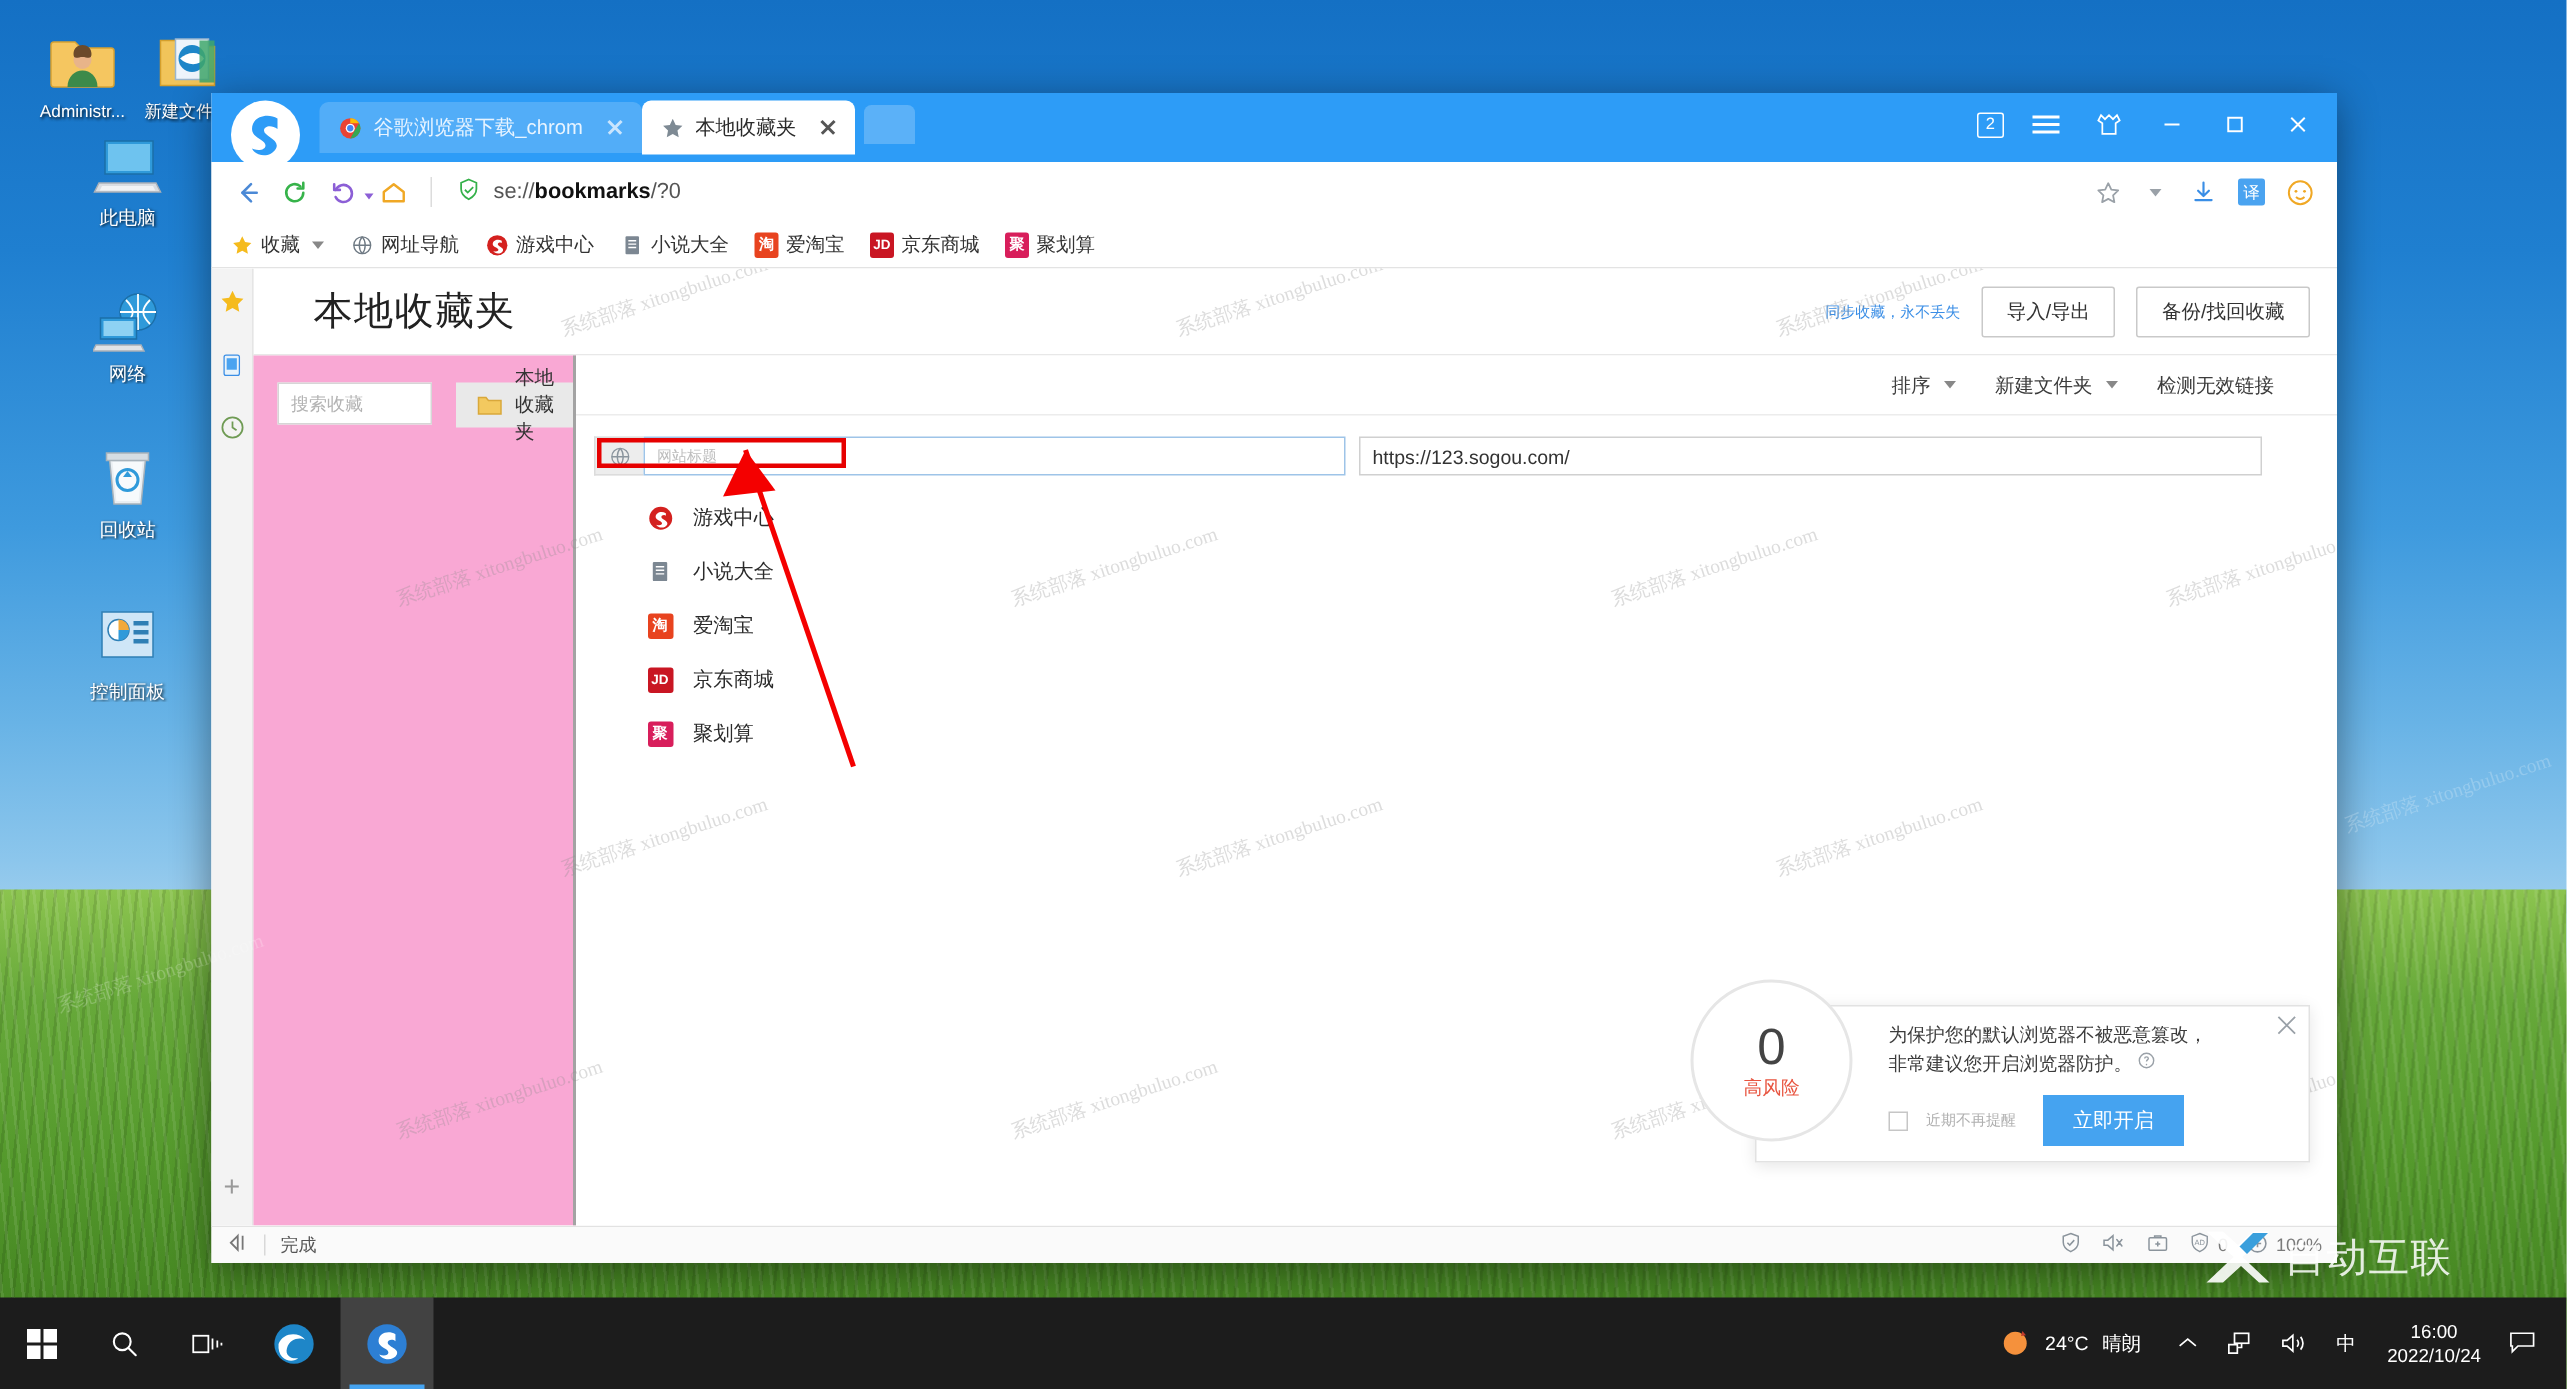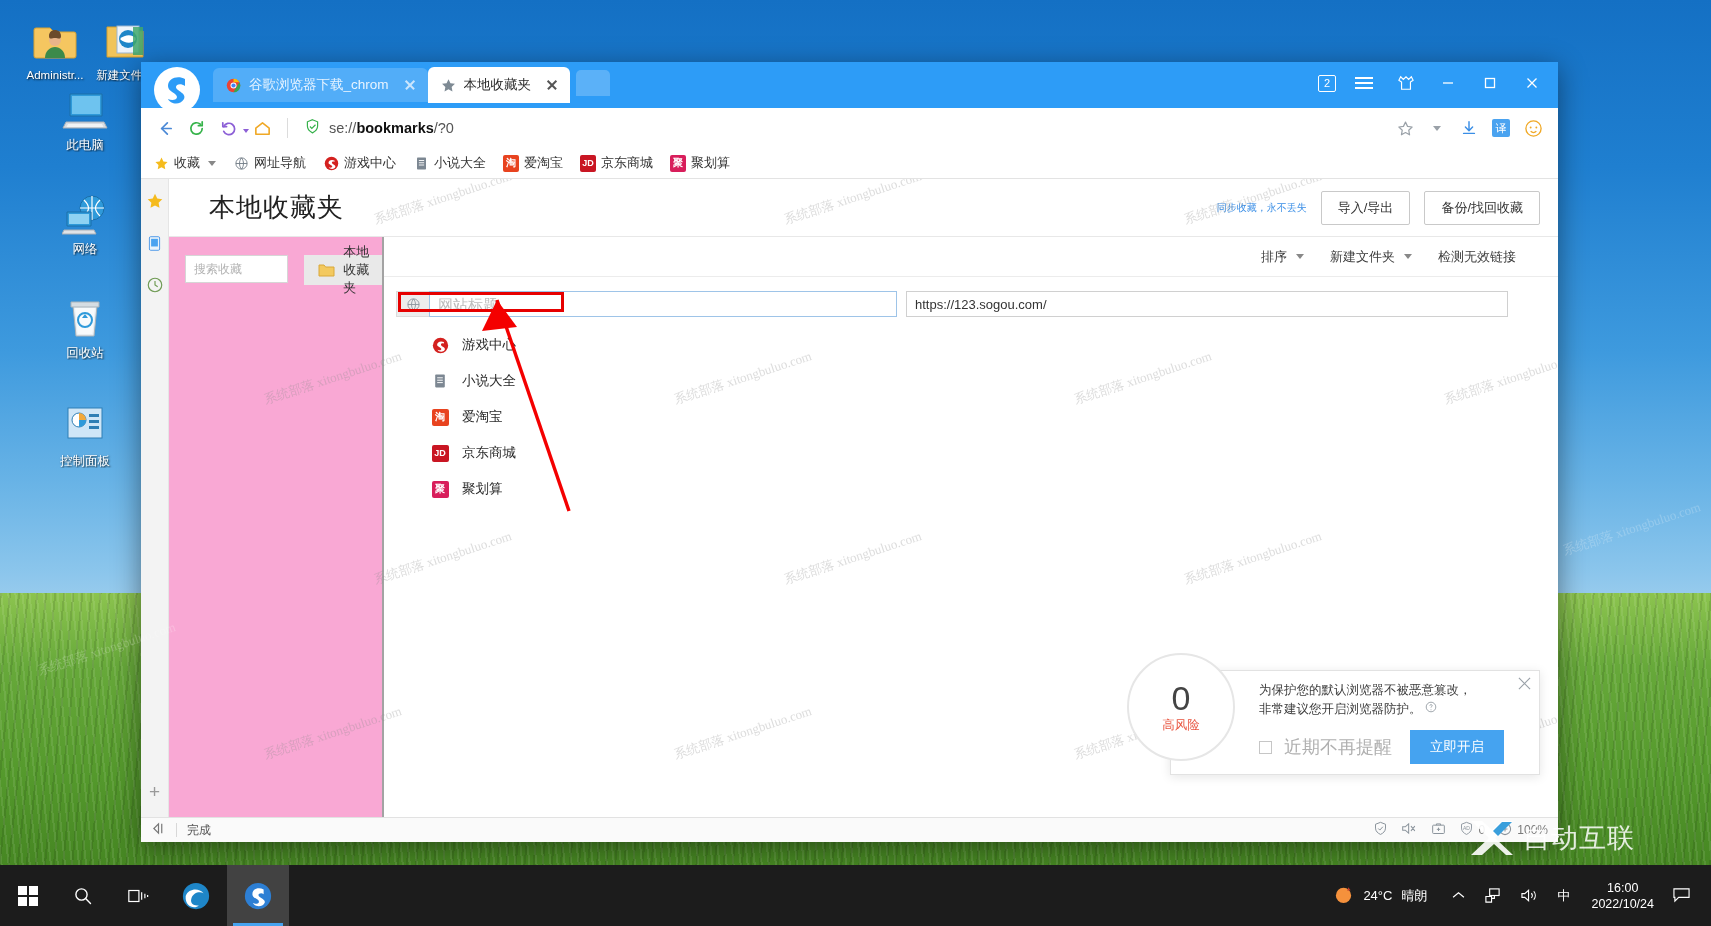--- a/index.html
+++ b/index.html
@@ -169,21 +169,21 @@
   .rows{ padding:10px 0 0 0; }
   .editrow{
     display:flex; align-items:center; gap:0; padding:0 50px 0 12px; height:34px; margin-bottom:6px;
   }
   .editrow .favcell{
     width:33px; height:26px; background:#ededed; border:1px solid #dcdcdc; border-right:none;
     display:flex; align-items:center; justify-content:center;
   }
   .editrow .titlefield{
     width:468px; height:26px; border:1px solid #9ec4e8; background:#fff;
-    font-size:15px; color:#333; padding:0 8px; font-family:inherit; outline:none;
+    font-size:10px; color:#333; padding:0 8px; font-family:inherit; outline:none;
   }
   .editrow .titlefield::placeholder{ color:#bdbdbd; }
   .editrow .urlfield{
     flex:1; height:26px; border:1px solid #d0d0d0; background:#fff; margin-left:9px;
     font-size:13px; color:#333; padding:0 8px; font-family:inherit; outline:none;
   }
   .redbox{
     position:absolute; border:3px solid #e60000; pointer-events:none;
   }
   .bkrow{
@@ -209,21 +209,21 @@
     background:#fff; border:2px solid #e6e6e6;
     display:flex; flex-direction:column; align-items:center; justify-content:center;
   }
   .gauge .num{ font-size:34px; color:#444; line-height:34px; }
   .gauge .risk{ font-size:12.5px; color:#e8543f; margin-top:2px; }
   .notice .ntext{
     margin-left:88px; font-size:12.5px; color:#3c3c3c; line-height:19px; padding-right:14px;
   }
   .nrow2{ display:flex; align-items:center; gap:12px; margin-top:11px; }
   .chk{ width:13px;height:13px;border:1px solid #c6c6c6;background:#fff; flex:0 0 13px;}
-  .nrow2 .ctext{ font-size:18px; color:#b0b0b0; }
+  .nrow2 .ctext{ font-size:10px; color:#b0b0b0; }
   .openbtn{
     background:#45a3f0; color:#fff; font-size:13.5px; border:none; padding:8px 20px; margin-left:6px;
     font-family:inherit;
   }
   .nclose{ position:absolute; right:8px; top:6px; font-size:13px; color:#9a9a9a; }
 
   
   .statusbar{
     height:25px; border-top:1px solid #e2e2e2; background:#fafafa;
     display:flex; align-items:center; padding:0 10px; font-size:12px; color:#555; gap:10px;

